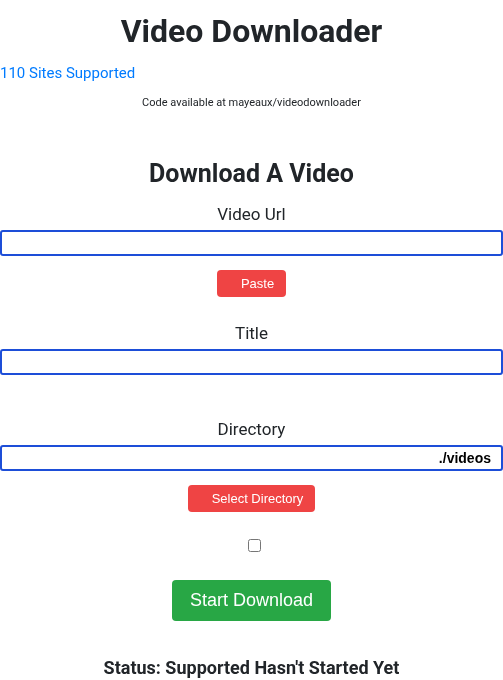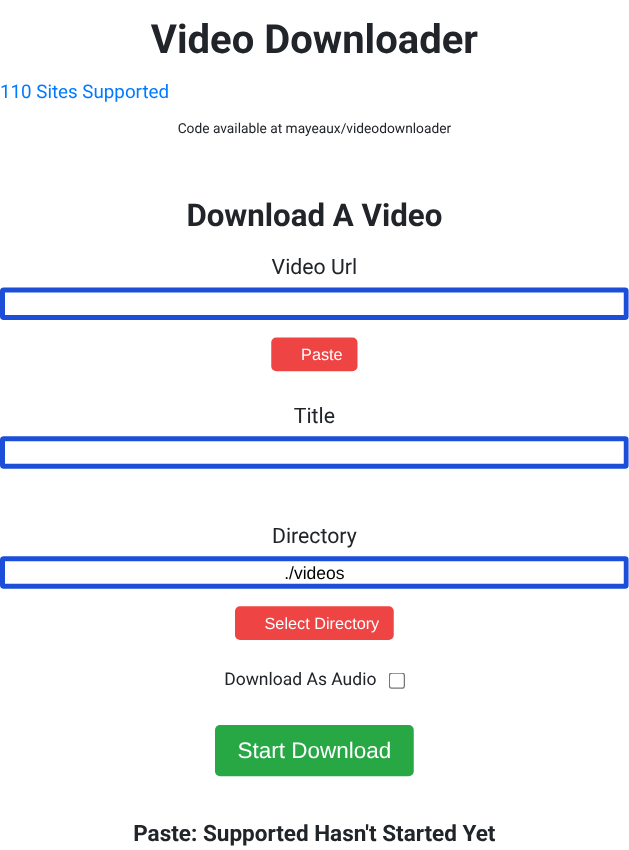--- a/index.html
+++ b/index.html
@@ -43,26 +43,27 @@
     }
     .field-label {
       text-align: center;
       font-size: 17px;
       margin-bottom: 6px;
       margin-top: 14px;
     }
     .text-input {
       width: 100%;
       height: 26px;
-      border: 4px solid #1d4ed8;
+      border: 2px solid #1d4ed8;
       border-radius: 3px;
       padding: 4px 10px;
       font-size: 14px;
-      text-align: center;
+      text-align: right;
       background: #fff;
+      font-weight: bold;
     }
     .btn {
       display: block;
       margin: 14px auto 0;
       padding: 6px 12px;
       font-size: 13px;
       border: none;
       border-radius: 4px;
       cursor: pointer;
       color: #fff;
@@ -114,26 +115,25 @@
 <button class="btn btn-primary">Paste</button>
 
 <p class="field-label" style="margin-top:26px;">Title</p>
 <input type="text" class="text-input" value="" style="">
 
 <p class="field-label" style="margin-top:44px;">Directory</p>
 <input type="text" class="text-input" value="./videos" style="">
 <button class="btn btn-primary">Select Directory</button>
 
 <div class="checkbox-row">
-  <span>Download As Audio</span>
   <input type="checkbox" style="">
 </div>
 
 <button class="btn btn-success">Start Download</button>
 
 <p class="status">
-  <span>Paste: </span><span>Supported Hasn't Started Yet</span>
+  <span>Status: </span><span>Supported Hasn't Started Yet</span>
 </p>
 
 
 
 
 
 
 </body></html>

